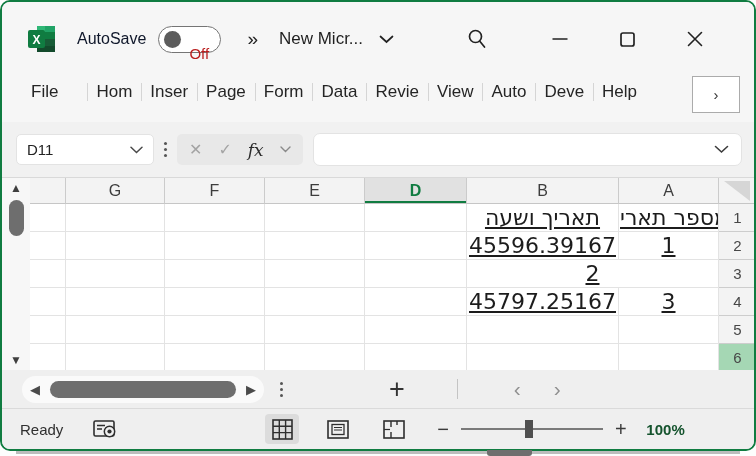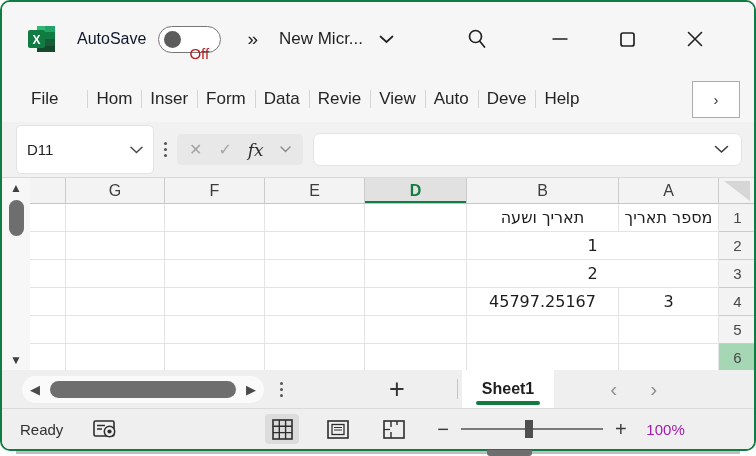--- a/index.html
+++ b/index.html
@@ -26,32 +26,32 @@
   .toggle-state { margin-left:8px; font-size:15px; color:#b91c1c;margin-top:28px; }
   .chevrons-more { margin-left:26px; font-size:19px; color:#222; letter-spacing:-1px; }
   .doc-title { margin-left:22px; font-size:17px; color:#1f1f1f; white-space:nowrap; }
   .tb-chevron { margin-left:16px; }
   .tb-icon { display:flex; align-items:center; justify-content:center; }
   .search-btn { margin-left:72px; }
   .caption-btn { margin-left:52px; }
   .caption-btn:first-of-type { margin-left:0; }
 
   
-  .ribbon { height:46px; display:flex; align-items:center; background:#f6f6f6; padding:0 14px 0 20px; }
+  .ribbon { height:46px; display:flex; align-items:flex-start; background:#f6f6f6; padding:0 14px 0 20px; }
   .rtab { font-size:17px; color:#252525; padding:6px 9px; white-space:nowrap; position:relative; cursor:default; }
   .rtab + .rtab::before { content:""; position:absolute; left:0; top:7px; bottom:7px; width:1px; background:#d5d5d5; }
   .rtab-file { margin-right:20px; }
   .rtab-file::before { display:none !important; }
   .ribbon-more { margin-left:auto; width:48px; height:37px; background:#fff; border:1px solid #ababab;
                  display:flex; align-items:center; justify-content:center; font-size:15px; color:#333; }
 
   
   .formula-row { height:56px; background:#f1f1f1; display:flex; align-items:center; padding:0 12px 0 14px;
                  border-bottom:1px solid #d9d9d9; }
-  .name-box { width:138px; height:49px; background:#fff; border:1px solid #e3e3e3; border-radius:5px;
+  .name-box { width:138px; height:31px; background:#fff; border:1px solid #e3e3e3; border-radius:5px;
               display:flex; align-items:center; padding:0 10px; }
   .name-box-value { font-size:15px; color:#222; flex:1; }
   .vdots { margin:0 10px; color:#555; font-size:15px; letter-spacing:0; line-height:5px;
            display:flex; flex-direction:column; gap:3px; align-items:center; }
   .vdots span { width:3px; height:3px; border-radius:50%; background:#555; display:block; }
   .fx-group { height:31px; background:#e8e8e8; border-radius:5px; display:flex; align-items:center;
               padding:0 12px; gap:16px; }
   .fx-x, .fx-check { color:#a3a3a3; font-size:16px; font-weight:bold; }
   .fx-label { font-style:italic; font-family:"DejaVu Serif",serif; font-size:17px; color:#2b2b2b; }
   .formula-field { flex:1; margin-left:10px; height:33px; background:#fff; border:1px solid #e3e3e3;
@@ -69,22 +69,22 @@
   .sheet { flex:1; display:flex; flex-direction:column; }
   .hrow { display:flex; height:26px; flex:none; }
   .hc { background:#f3f3f3; border-right:1px solid #cbcbcb; border-bottom:1px solid #c6c6c6;
         display:flex; align-items:center; justify-content:center; font-size:16px; color:#3d3d3d; }
   .hc.active { background:#e1e1e1; color:#107C41; box-shadow:inset 0 -2px 0 #107C41; font-weight:bold; }
   .corner { width:37px; flex:none; background:#f3f3f3; border-bottom:1px solid #c6c6c6; position:relative; }
   .corner svg { position:absolute; right:6px; top:3px; }
 
   .grow { display:flex; height:28px; flex:none; }
   .c { background:#fff; border-right:1px solid #e3e3e3; border-bottom:1px solid #e3e3e3;
-       display:flex; align-items:center; justify-content:center; font-size:16px; color:#1c1c1c;
-       font-family:"DejaVu Sans","Liberation Sans",sans-serif; overflow:hidden; white-space:nowrap; }
+       display:flex; align-items:center; justify-content:center; font-size:22px; color:#1c1c1c;
+       font-family:"DejaVu Sans","Liberation Sans",sans-serif; overflow:hidden; white-space:nowrap;text-decoration:underline; }
   .rh { width:37px; flex:none; background:#f3f3f3; border-bottom:1px solid #cdcdcd;
         display:flex; align-items:center; justify-content:center; font-size:15px; color:#474747; }
   .rh.green { background:#a5d7b4; }
   .w-sliver{width:36px;flex:none;} .w-g{width:99px;flex:none;} .w-f{width:100px;flex:none;}
   .w-e{width:100px;flex:none;} .w-d{width:102px;flex:none;} .w-b{width:152px;flex:none;} .w-a{width:100px;flex:1;}
 
   
   .sheetbar { height:38px; background:#efefef; display:flex; align-items:center; flex:none; }
   .hscroll { margin-left:20px; width:242px; height:27px; background:#fafafa; border-radius:14px;
              display:flex; align-items:center; padding:0 8px; }
@@ -105,21 +105,21 @@
                padding:0 18px; flex:none; }
   .status-ready { font-size:15px; color:#303030; }
   .macro-icon { margin-left:30px; display:flex; }
   .view-group { margin-left:148px; display:flex; align-items:center; gap:22px; }
   .view-btn { width:34px; height:30px; display:flex; align-items:center; justify-content:center; border-radius:4px; }
   .view-btn.active { background:#dcdcdc; }
   .zoom-group { margin-left:26px; display:flex; align-items:center; }
   .zoom-minus, .zoom-plus { font-size:20px; color:#3a3a3a; }
   .zoom-track { width:142px; height:2px; background:#7a7a7a; margin:0 12px; position:relative; }
   .zoom-thumb { position:absolute; left:64px; top:-8px; width:8px; height:18px; background:#4f4f4f; }
-  .zoom-level { margin-left:14px; font-size:15px; color:#a21caf; width:44px; text-align:right; }
+  .zoom-level { margin-left:14px; font-size:15px; color:#14532d; width:44px; text-align:right;font-weight:bold; }
 </style>
 </head>
 <body>
 
 <div class="stage">
   <div class="window">
 
     <div class="titlebar">
       <svg class="xl-logo" viewBox="0 0 27 26">
         <rect x="9" y="0" width="8" height="6" fill="#2fb776"></rect>
@@ -164,20 +164,21 @@
         <svg width="16" height="16" viewBox="0 0 16 16">
             <path d="M1.5 1.5 L14.5 14.5 M14.5 1.5 L1.5 14.5" stroke="#222" stroke-width="1.6" stroke-linecap="round"></path>
           </svg>
       </span>
     </div>
 
     <div class="ribbon">
       <span class="rtab rtab-file">File</span>
       <span class="rtab">Hom</span>
       <span class="rtab">Inser</span>
+      <span class="rtab">Page</span>
       <span class="rtab">Form</span>
       <span class="rtab">Data</span>
       <span class="rtab">Revie</span>
       <span class="rtab">View</span>
       <span class="rtab">Auto</span>
       <span class="rtab">Deve</span>
       <span class="rtab">Help</span>
       <span class="ribbon-more">›</span>
     </div>
 
@@ -244,20 +245,21 @@
           <div class="c w-a">מספר תאריך</div>
           <div class="rh">1</div>
         </div>
 
         <div class="grow">
           <div class="c w-sliver"></div>
             <div class="c w-g"></div>
             <div class="c w-f"></div>
             <div class="c w-e"></div>
             <div class="c w-d"></div>
+          <div class="c w-b">45596.39167</div>
           <div class="c w-a">1</div>
           <div class="rh">2</div>
         </div>
 
         <div class="grow">
           <div class="c w-sliver"></div>
             <div class="c w-g"></div>
             <div class="c w-f"></div>
             <div class="c w-e"></div>
             <div class="c w-d"></div>
@@ -306,23 +308,20 @@
         <span class="hscroll-thumb"></span>
         <span class="hs-arrow">▶</span>
       </div>
       <span class="vdots sb-dots">
           <span></span>
           <span></span>
           <span></span>
         </span>
       <span class="add-sheet">+</span>
       <span class="sb-divider"></span>
-      <div class="sheet-tab">
-        <span>Sheet1</span>
-      </div>
       <div class="sheet-nav">
         <span>‹</span>
         <span>›</span>
       </div>
     </div>
 
     <div class="statusbar">
       <span class="status-ready">Ready</span>
       <span class="macro-icon">
         <svg width="24" height="18" viewBox="0 0 24 18">

